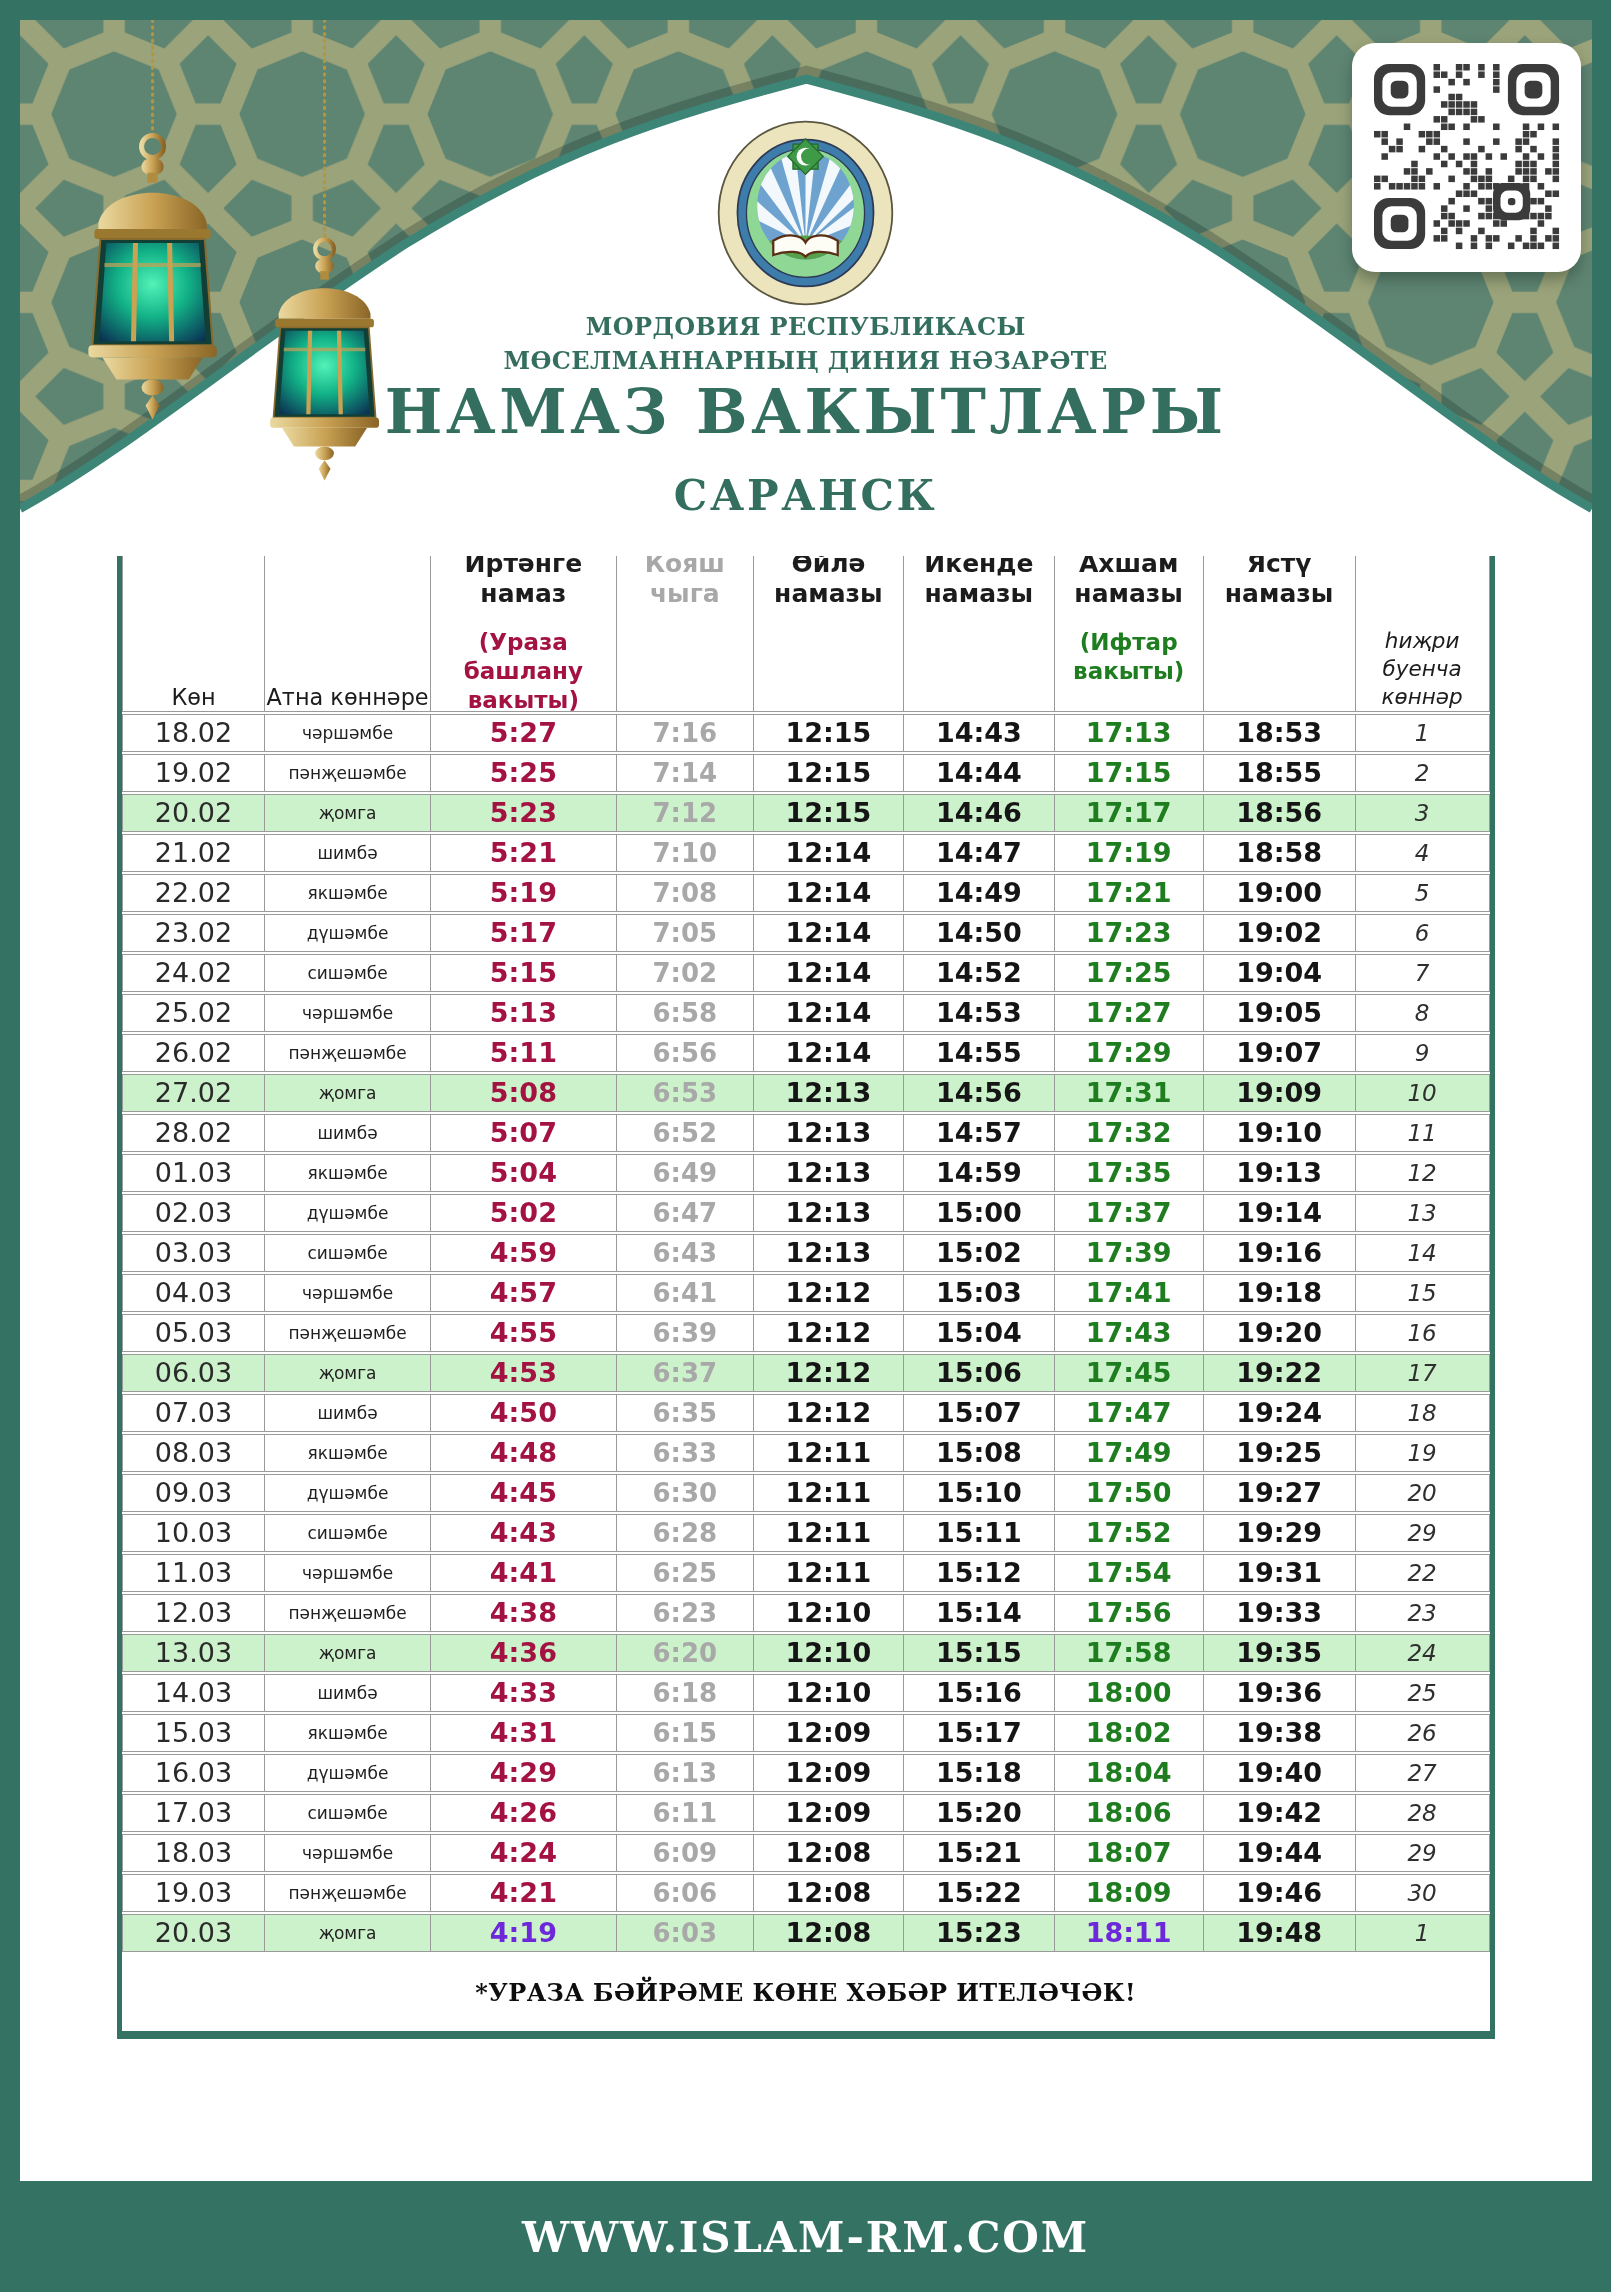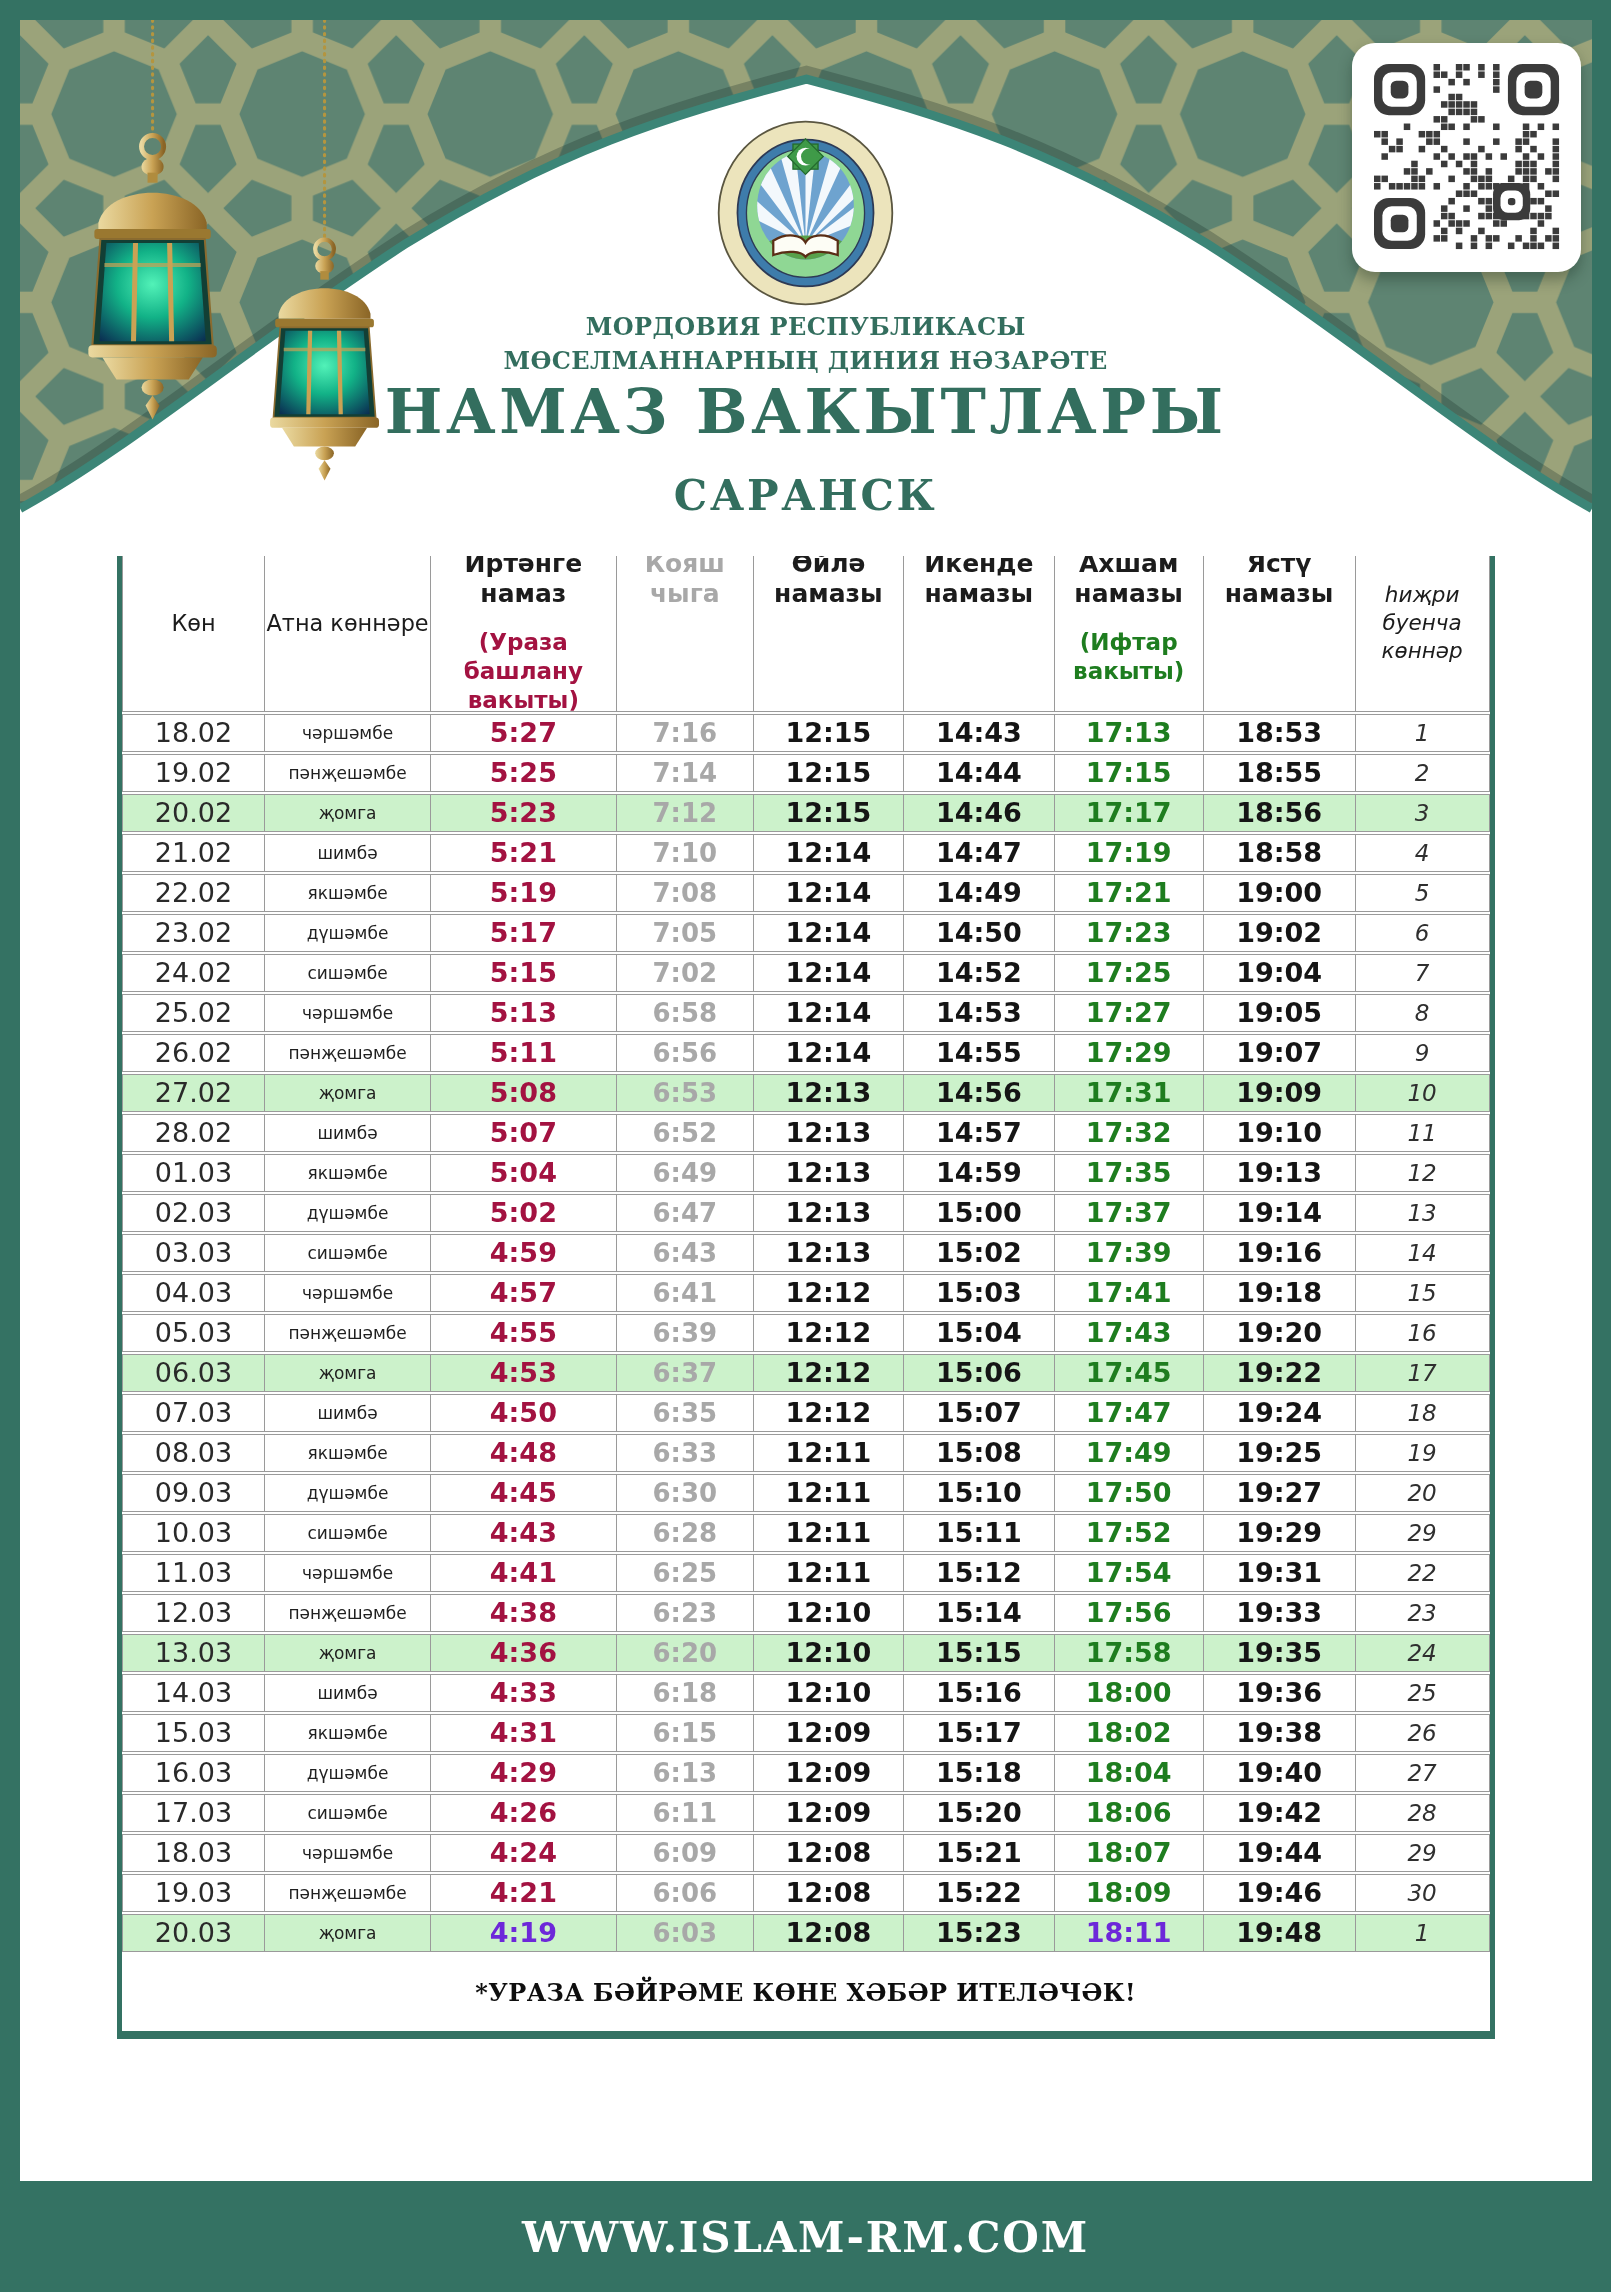--- a/index.html
+++ b/index.html
@@ -44,21 +44,21 @@
   .ptable th,.ptable td{border-top:0.9px solid #9a9a9a;border-bottom:0.9px solid #9a9a9a;
        border-right:0.9px solid #9a9a9a;padding:0;background:#fff;}
   .ptable th:first-child,.ptable td:first-child{border-left:0.9px solid #9a9a9a;}
   .ptable thead th{height:176px;vertical-align:top;font-weight:normal;}
   .thin{display:flex;flex-direction:column;height:176px;align-items:center;}
   .thin .main{font-size:25px;font-weight:bold;color:#1c1c1c;line-height:1.2;margin-top:14px;}
   .thin .main.gray{color:var(--sunrise,#a8a8a8);}
   .thin .sub{font-size:23px;font-weight:bold;line-height:1.25;margin-top:19.7px;}
   .thin .sub.red{color:var(--fajr,#a31241);}
   .thin .sub.green{color:var(--maghrib,#1e7d1f);}
-  .thin.centered{justify-content:center;}
+  .thin.centered{justify-content:flex-end;}
   .thin .plain{font-size:22.4px;color:#1c1c1c;line-height:1.25;}
   .thin .hijri-h{font-size:21.5px;color:#1c1c1c;font-style:italic;line-height:1.3;font-weight:500;}
 
   .ptable tbody td{height:36px;text-align:center;vertical-align:middle;}
   tr.friday td{background:var(--friday-bg,#ccf2cb) !important;}
   td.c-date{font-size:27px;color:#2a2a2a;}
   td.c-week{font-size:17px;color:#1f1f1f;}
   td.c-fajr{font-size:27px;font-weight:bold;color:var(--fajr,#a31241);}
   td.c-rise{font-size:26px;font-weight:bold;color:var(--sunrise,#a8a8a8);}
   td.c-time{font-size:27px;font-weight:bold;color:#151515;}

